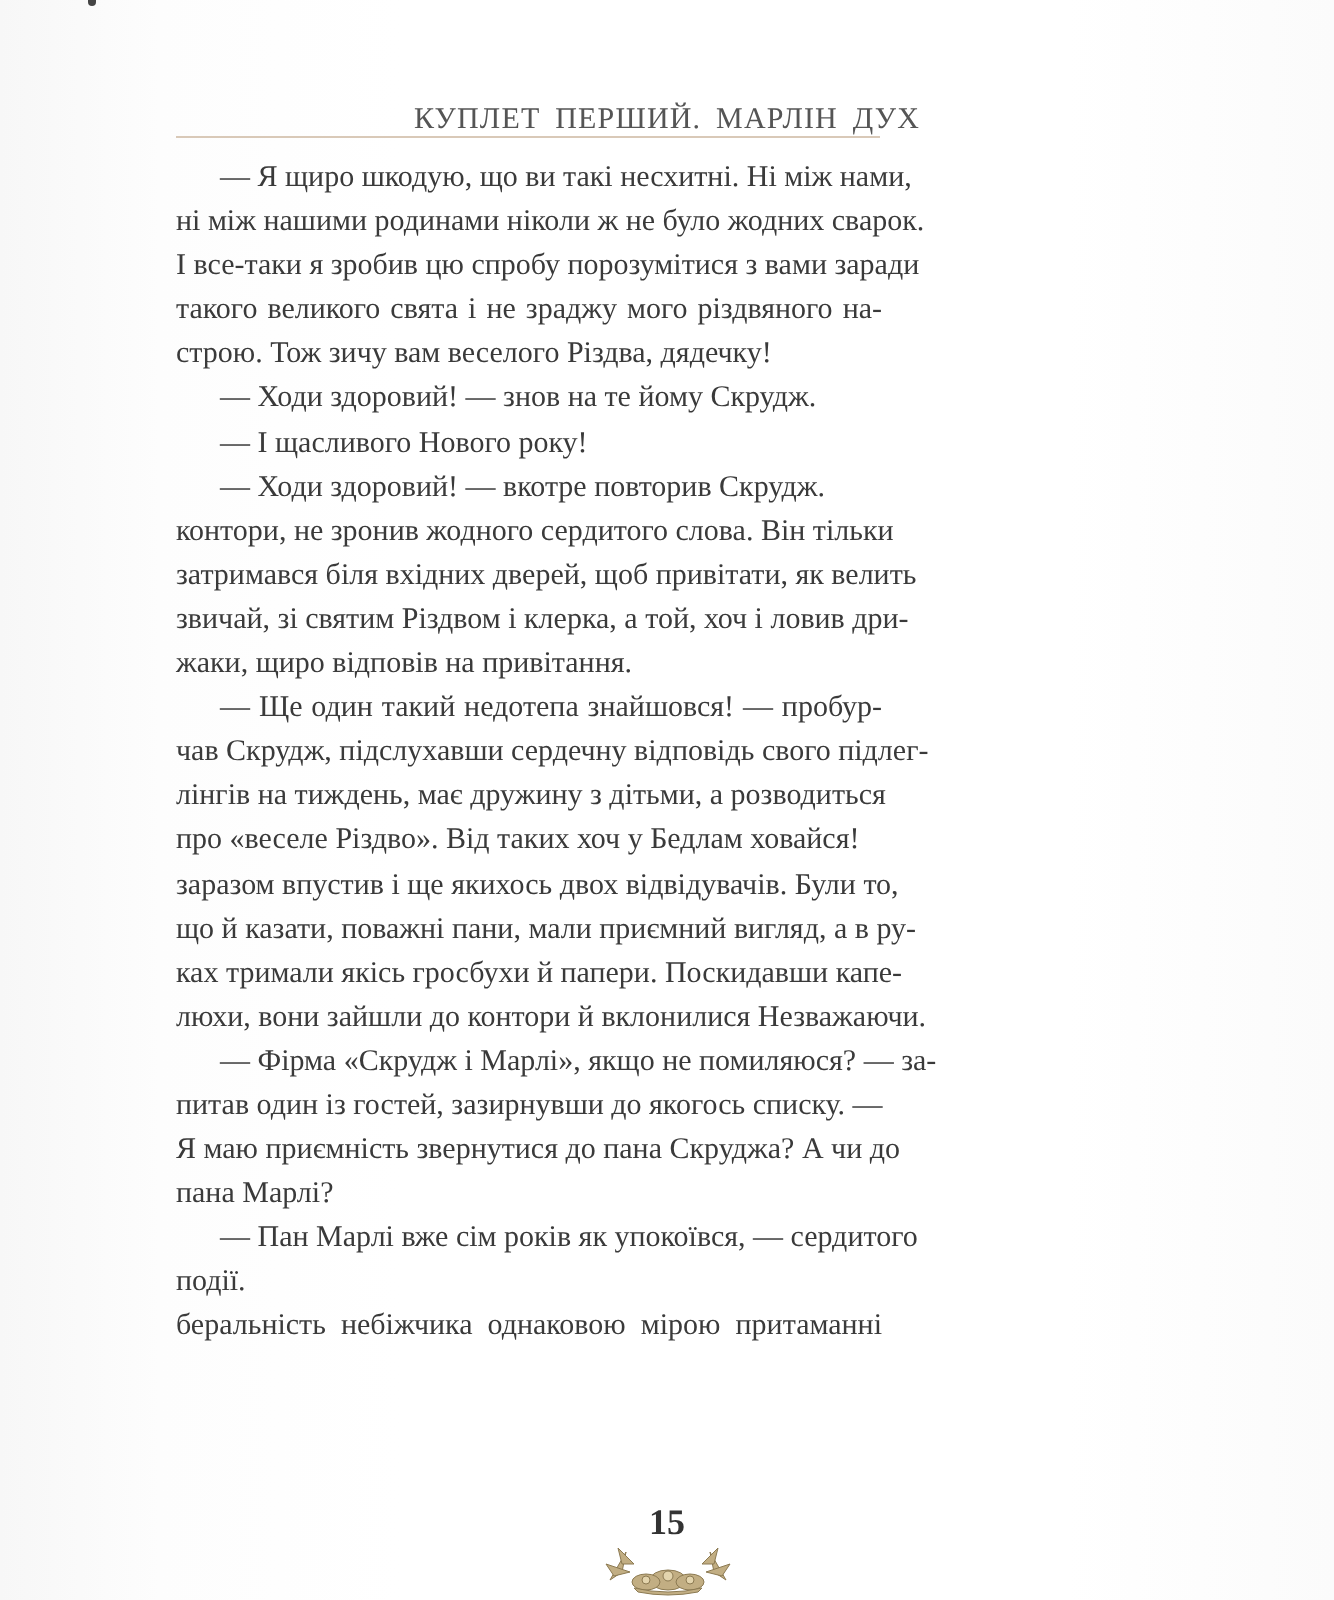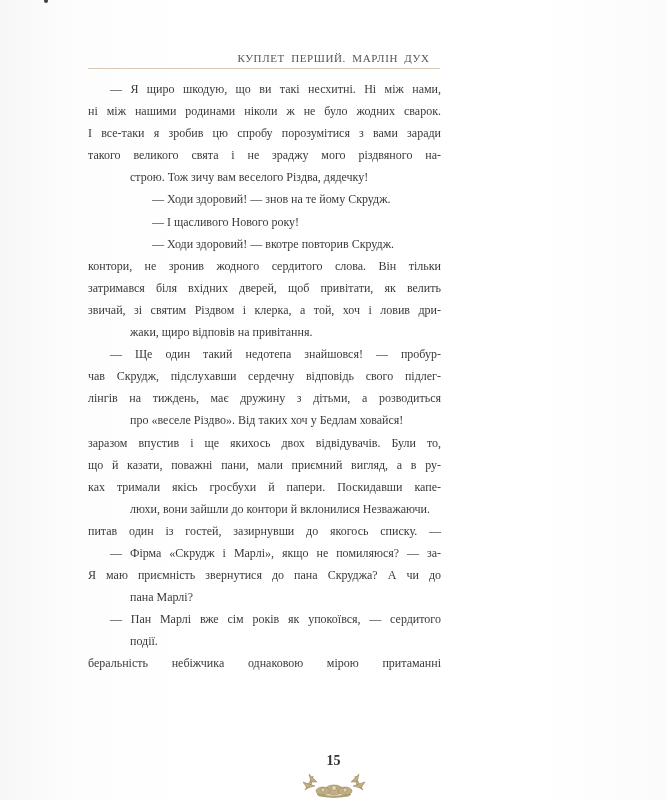--- a/index.html
+++ b/index.html
@@ -27,21 +27,21 @@
       background: #444;
       border-radius: 0 0 2px 2px;
     }
     .running-head {
       position: absolute;
       top: 52px;
       left: 0;
       width: 667px;
       text-align: center;
       font-family: "Liberation Serif", "DejaVu Serif", serif;
-      font-size: 11px;
+      font-size: 15px;
       letter-spacing: 0.6px;
       color: #555;
       word-spacing: 3px;
     }
     .head-rule {
       position: absolute;
       top: 68px;
       left: 88px;
       width: 352px;
       height: 1px;
@@ -50,46 +50,46 @@
     }
     .head-rule {
       left: 88px;
       width: 352px;
     }
     .body-text {
       position: absolute;
       left: 88px;
       top: 78px;
       width: 353px;
-      font-size: 12px;
+      font-size: 15px;
       line-height: 22.1px;
       color: #3a3a3a;
       text-align: justify;
       hyphens: none;
     }
     .line {
       display: block;
       height: 22.1px;
       white-space: nowrap;
       text-align-last: justify;
       text-align: justify;
     }
     .line.indent { padding-left: 22px; }
-    .line.last { text-align-last: left; margin-left: 42px; }
+    .line.last { text-align-last: left; }
     .folio {
       position: absolute;
       top: 754px;
       left: 0;
       width: 667px;
       text-align: center;
     }
     .folio-num {
       display: block;
       font-family: "Liberation Serif", "DejaVu Serif", serif;
-      font-size: 14px;
+      font-size: 18px;
       font-weight: bold;
       color: #333;
       line-height: 14px;
     }
     .ornament {
       display: block;
       margin: 0 auto;
       width: 70px;
       height: 30px;
     }
@@ -117,22 +117,22 @@
       <span class="line">звичай, зі святим Різдвом і клерка, а той, хоч і ловив дри-</span>
       <span class="line last">жаки, щиро відповів на привітання.</span>
       <span class="line indent">— Ще один такий недотепа знайшовся! — пробур-</span>
       <span class="line">чав Скрудж, підслухавши сердечну відповідь свого підлег-</span>
       <span class="line">лінгів на тиждень, має дружину з дітьми, а розводиться</span>
       <span class="line last">про «веселе Різдво». Від таких хоч у Бедлам ховайся!</span>
       <span class="line">заразом впустив і ще якихось двох відвідувачів. Були то,</span>
       <span class="line">що й казати, поважні пани, мали приємний вигляд, а в ру-</span>
       <span class="line">ках тримали якісь гросбухи й папери. Поскидавши капе-</span>
       <span class="line last">люхи, вони зайшли до контори й вклонилися Незважаючи.</span>
+      <span class="line indent">— Фірма «Скрудж і Марлі», якщо не помиляюся? — за-</span>
       <span class="line">питав один із гостей, зазирнувши до якогось списку. —</span>
-      <span class="line indent">— Фірма «Скрудж і Марлі», якщо не помиляюся? — за-</span>
       <span class="line">Я маю приємність звернутися до пана Скруджа? А чи до</span>
       <span class="line last">пана Марлі?</span>
       <span class="line indent">— Пан Марлі вже сім років як упокоївся, — сердитого</span>
       <span class="line last">події.</span>
       <span class="line">беральність небіжчика однаковою мірою притаманні</span>
     </div>
 
   <div class="folio">
     <span class="folio-num">15</span>
     <svg class="ornament" viewBox="0 0 70 30">

